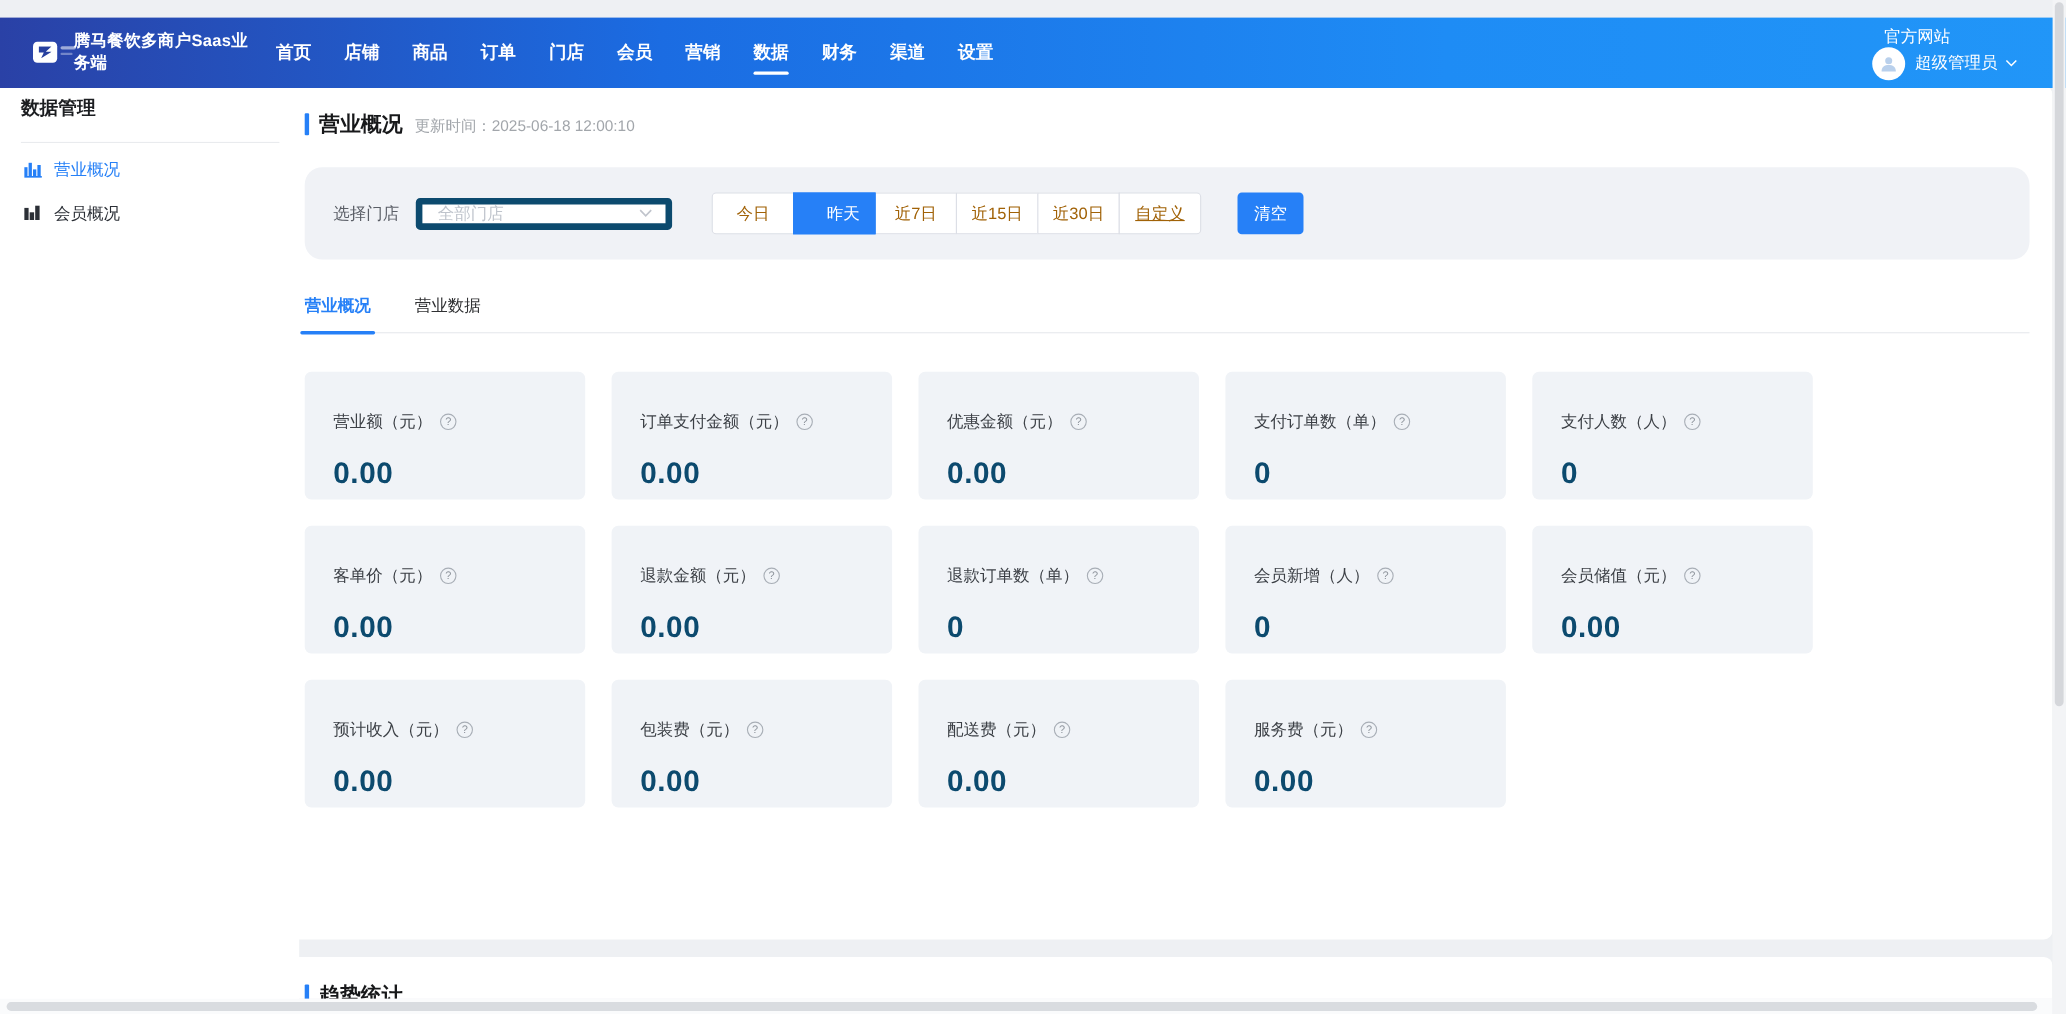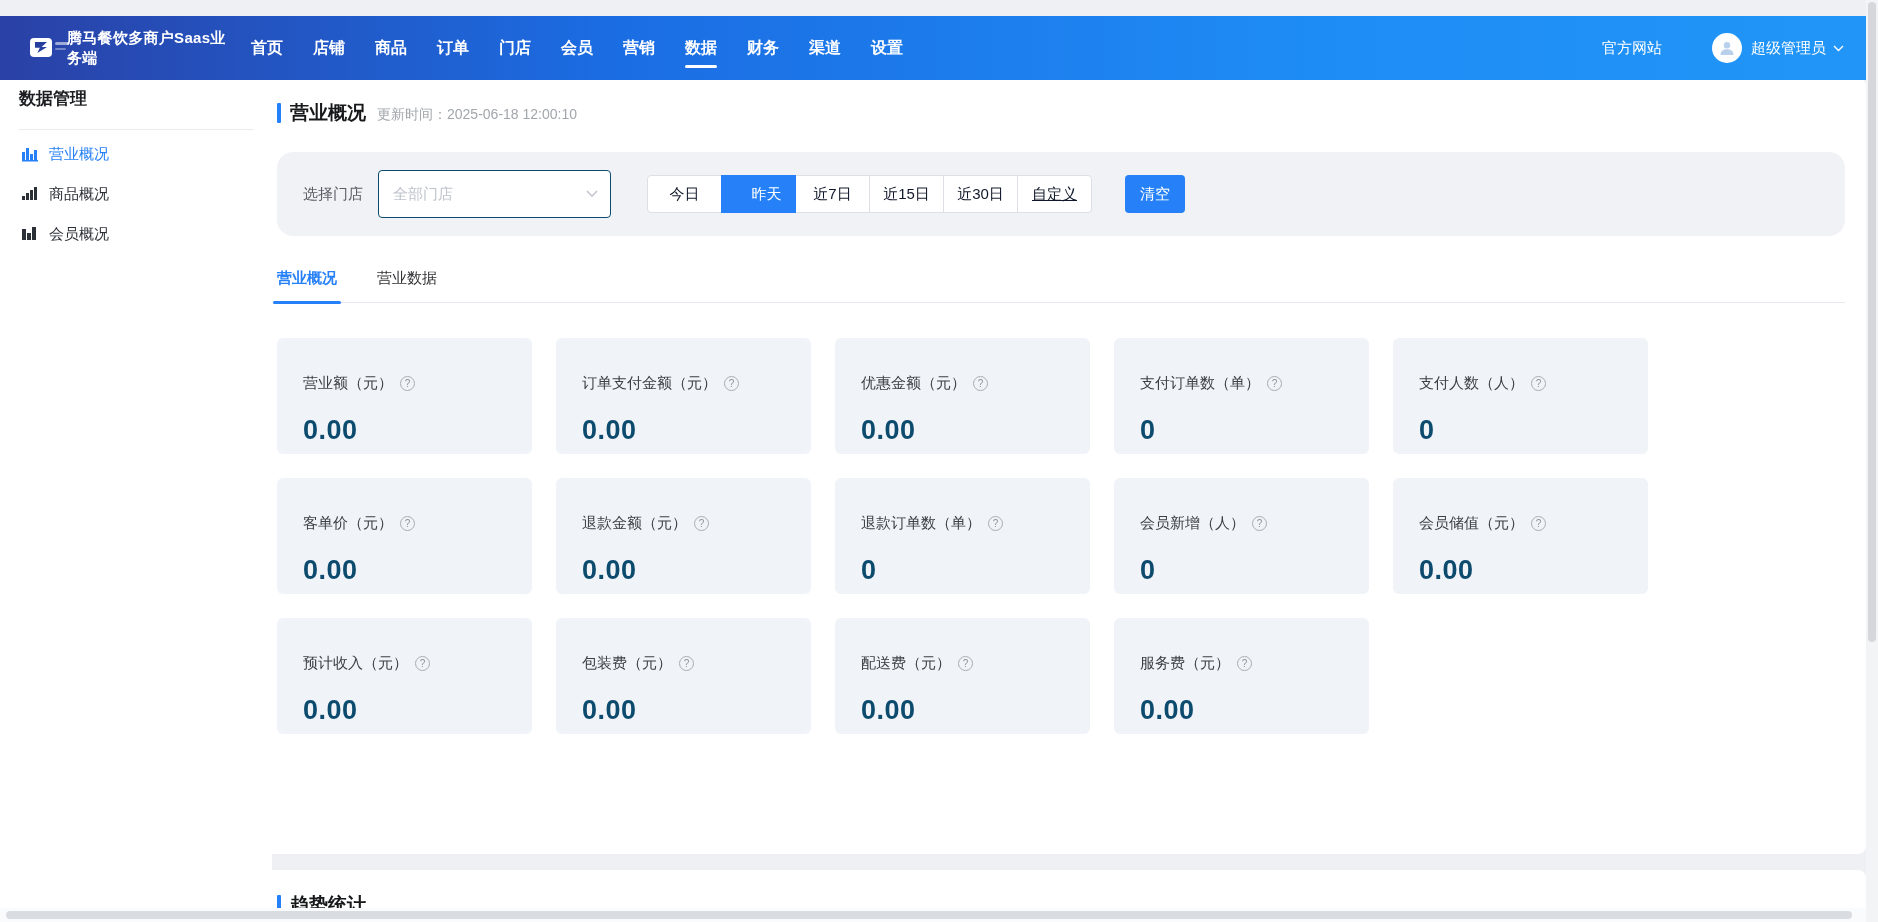--- a/index.html
+++ b/index.html
@@ -18,21 +18,21 @@
   .logo-area { display:flex; align-items:center; padding-left:30px; flex:0 0 auto; }
   .logo-icon { width:28px; height:24px; position:relative; margin-right:9px; flex:0 0 auto; }
   .logo-icon .plate { position:absolute; left:0; top:2px; width:22px; height:19px; background:#fff; border-radius:4px; }
   .logo-icon .glyph { position:absolute; left:5px; top:6px; width:12px; height:11px; background:#27409f; clip-path:polygon(0 0,100% 0,55% 45%,100% 45%,20% 100%,40% 52%,0 52%); }
   .logo-icon .l1 { position:absolute; left:25px; top:6px; width:14px; height:3px; background:rgba(255,255,255,.55); border-radius:2px; }
   .logo-icon .l2 { position:absolute; left:25px; top:12px; width:11px; height:2px; background:rgba(255,255,255,.35); border-radius:2px; }
   .brand-title { width:172px; font-size:15px; font-weight:700; line-height:20px; letter-spacing:.3px; }
   .nav-menu { display:flex; gap:30px; margin-left:12px; }
   .nav-item { height:64px; display:flex; align-items:center; font-size:16px; font-weight:600; position:relative; cursor:pointer; white-space:nowrap; }
   .nav-item.active::after { content:""; position:absolute; left:50%; transform:translateX(-50%); bottom:12px; width:32px; height:3px; background:#fff; border-radius:2px; }
-  .nav-right { margin-left:auto; display:flex; align-items:center; padding-right:34px; }
+  .nav-right { margin-left:auto; display:flex; align-items:center; padding-right:44px;flex-direction:column; }
   .site-link { font-size:15px; cursor:pointer; }
   .user-menu { display:flex; align-items:center; margin-left:50px; cursor:pointer; }
   .avatar { width:30px; height:30px; border-radius:50%; background:#fff; display:flex; align-items:center; justify-content:center; }
   .username { font-size:15px; margin-left:9px; }
   .chev { margin-left:7px; display:flex; align-items:center; }
 
   
   .sidebar { position:absolute; top:64px; left:0; width:272px; bottom:6px; background:#fff; z-index:2; }
   .sidebar-title { font-size:17px; font-weight:700; color:#1c1e21; padding:23px 0 19px 19px; }
   .sidebar-divider { height:1px; background:#e9ebee; margin:0 18px 4px 19px; }
@@ -46,24 +46,24 @@
   .panel1 { margin-top:14px; height:776px; padding:0 21px 0 22px; }
   .panel2 { margin-top:16px; height:140px; padding:0 21px 0 22px; }
 
   .sec-title { display:flex; align-items:center; padding-top:22px; }
   .blue-bar { width:4px; height:20px; background:#2680f7; border-radius:1px; margin-right:9px; flex:0 0 auto; }
   .sec-title-text { font-size:19px; font-weight:700; color:#17181a; }
   .update-time { margin-left:11px; font-size:14px; color:#a2a6ab; padding-top:3px; }
 
   .filterbox { margin-top:26px; height:84px; background:#f0f2f6; border-radius:16px; display:flex; align-items:center; padding-left:26px; }
   .store-label { font-size:15px; color:#5a5e66; }
-  .store-select { width:233px; height:48px; background:#fff; border:1px solid #0c4a6e; border-radius:4px; margin-left:15px; display:flex; align-items:center; justify-content:space-between; padding:0 12px 0 14px; cursor:pointer;font-family:Liberation Mono, monospace; }
+  .store-select { width:233px; height:29px; background:#fff; border:6px solid #0c4a6e; border-radius:4px; margin-left:15px; display:flex; align-items:center; justify-content:space-between; padding:0 12px 0 14px; cursor:pointer;font-family:Liberation Mono, monospace; }
   .store-select .placeholder { font-size:15px; color:#bfc4cc; }
   .range-group { margin-left:36px; display:flex; }
-  .range-btn { width:75px; height:38px; background:#fff; border:1px solid #dcdfe6; margin-left:-1px; font-size:15px; color:#0f172a; display:flex; align-items:center; justify-content:center; cursor:pointer; position:relative; }
+  .range-btn { width:75px; height:38px; background:#fff; border:1px solid #dcdfe6; margin-left:-1px; font-size:15px; color:#a16207; display:flex; align-items:center; justify-content:center; cursor:pointer; position:relative; }
   .range-btn:first-child { border-radius:4px 0 0 4px; margin-left:0; }
   .range-btn:last-child { border-radius:0 4px 4px 0;text-decoration:underline; }
   .range-btn.active { background:#2680f7; border-color:#2680f7; color:#fff; z-index:1;padding-left:16px; }
   .clear-btn { margin-left:33px; width:60px; height:38px; background:#2680f7; border:none; border-radius:4px; color:#fff; font-size:15px; cursor:pointer; font-family:inherit; }
 
   .tabs { margin-top:33px; display:flex; gap:40px; border-bottom:1px solid #e6e9ed; }
   .tab { font-size:15px; color:#303133; padding-bottom:14px; position:relative; cursor:pointer; }
   .tab.active { color:#2680f7; font-weight:700; }
   .tab.active::after { content:""; position:absolute; left:-4px; right:-4px; bottom:-2px; height:3px; background:#2680f7; border-radius:2px; }
 
@@ -138,31 +138,20 @@
             <rect x="8" y="9" width="3" height="6" fill="#2680f7"></rect>
             <rect x="12" y="5" width="3" height="10" fill="#2680f7"></rect>
             <rect x="0" y="15" width="16" height="1.5" fill="#2680f7"></rect>
           </svg>
         </span>
         <span>营业概况</span>
       </div>
       <div class="side-item">
         <span class="icon">
           <svg width="17" height="17" viewBox="0 0 17 17">
-            <rect x="0" y="11" width="3" height="4" fill="#2b2f36"></rect>
-            <rect x="4" y="8" width="3" height="7" fill="#2b2f36"></rect>
-            <rect x="8" y="5" width="3" height="10" fill="#2b2f36"></rect>
-            <rect x="12" y="2" width="3" height="13" fill="#2b2f36"></rect>
-          </svg>
-        </span>
-        <span>商品概况</span>
-      </div>
-      <div class="side-item">
-        <span class="icon">
-          <svg width="17" height="17" viewBox="0 0 17 17">
             <rect x="0" y="4" width="4" height="11" fill="#2b2f36"></rect>
             <rect x="5" y="8" width="4" height="7" fill="#2b2f36"></rect>
             <rect x="10" y="2" width="4" height="13" fill="#2b2f36"></rect>
           </svg>
         </span>
         <span>会员概况</span>
       </div>
     </div>
 </div>
 

